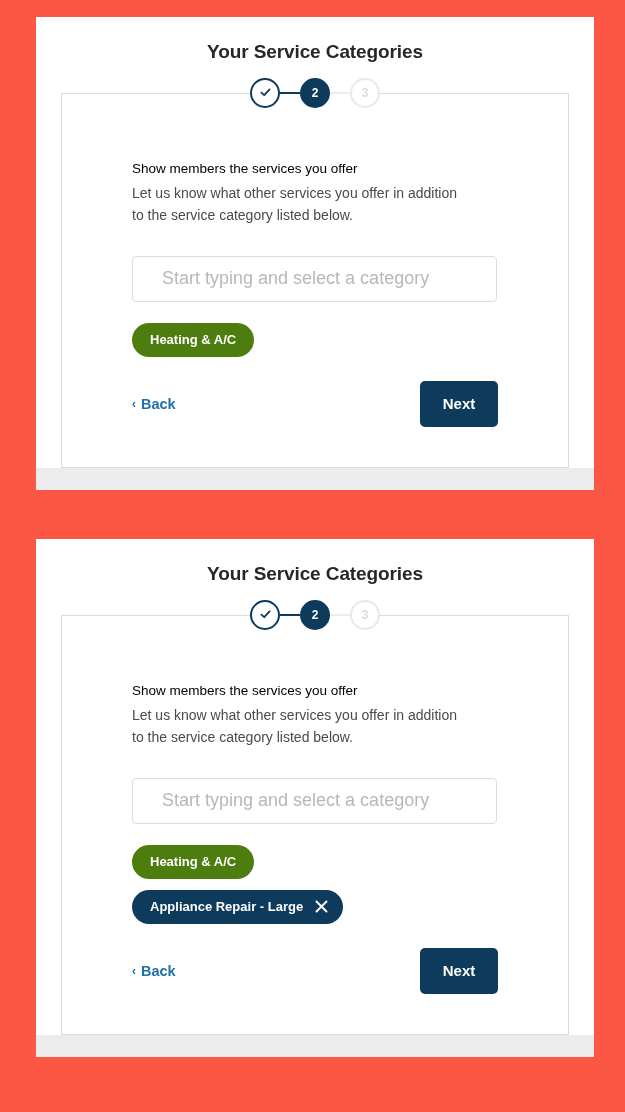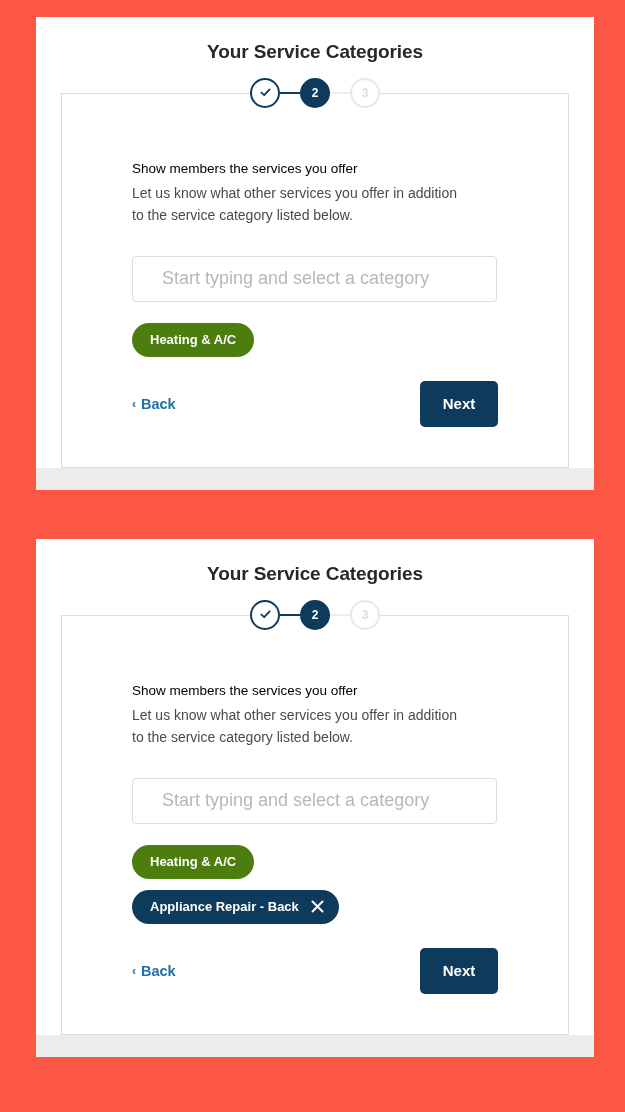--- a/index.html
+++ b/index.html
@@ -308,21 +308,21 @@
           <div class="section-desc">Let us know what other services you offer in addition to the service category listed below.</div>
 
           <input class="category-input" type="text" placeholder="Start typing and select a category" style="">
 
           <div class="chips">
             <div class="chip chip-locked">
               <span>Heating &amp; A/C</span>
             </div>
             <div class="chip-row">
               <div class="chip chip-removable">
-                <span>Appliance Repair - Back</span>
+                <span>Appliance Repair - Large</span>
                 <span class="chip-remove">
                   <svg width="15" height="15" viewBox="0 0 15 15" aria-hidden="true">
                     <path d="M2.5 2.5 L12.5 12.5 M12.5 2.5 L2.5 12.5" fill="none" stroke="#FFFFFF" stroke-width="2" stroke-linecap="round"></path>
                   </svg>
                 </span>
               </div>
             </div>
           </div>
 
           <div class="actions">

